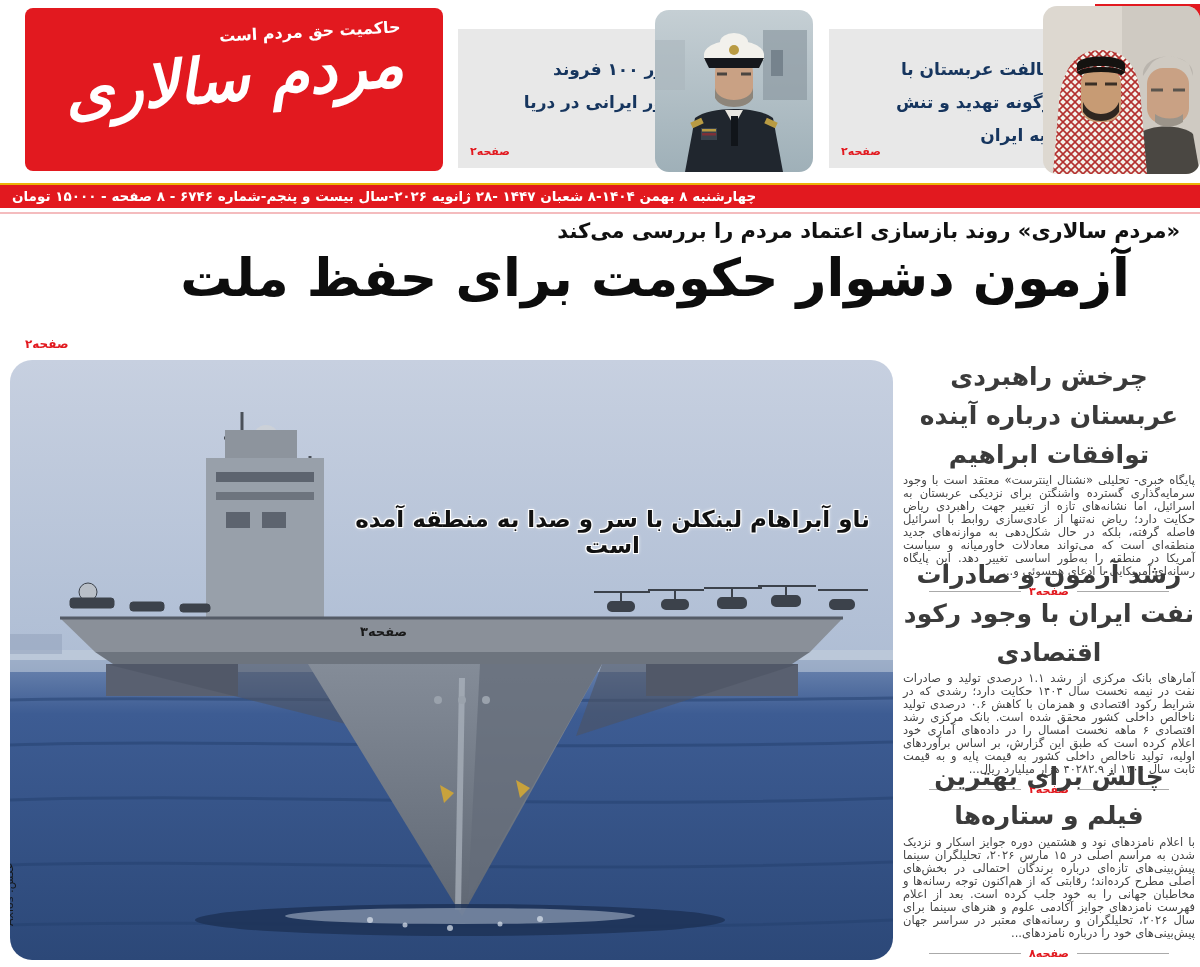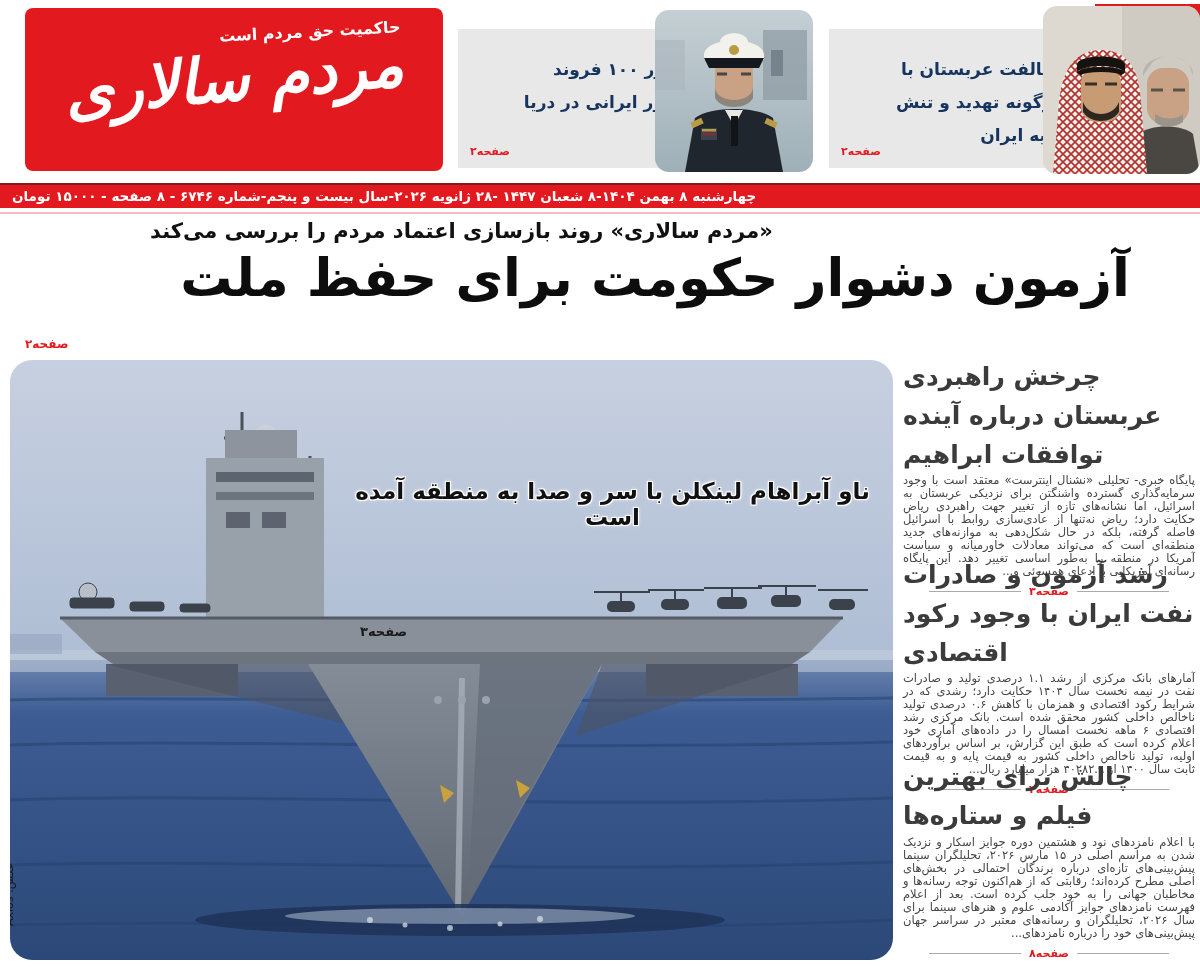--- a/index.html
+++ b/index.html
@@ -25,52 +25,52 @@
     font-size:11px; font-weight:bold; direction:rtl; }
   .head-photo { position:absolute; border-radius:14px; overflow:hidden; z-index:2; }
   .photo-officer { left:655px; top:10px; width:158px; height:162px; }
   .photo-leaders { left:1043px; top:6px; width:157px; height:168px; }
   .corner-banner { position:absolute; left:1095px; top:4px; width:105px; height:52px;
     background:#e2191f; z-index:1; color:#fff; font-weight:bold; font-size:30px;
     direction:rtl; text-align:center; letter-spacing:6px; overflow:hidden; line-height:58px; }
 
   
   .datebar { position:absolute; left:0; top:183px; width:1200px; height:25px;
-    background:#e2191f; border-top:2px solid #7f1d1d; }
+    background:#e2191f; border-top:2px solid #eab308; }
   .datebar span { position:absolute; left:12px; top:3px; color:#fff; font-size:13.5px;
     font-weight:bold; direction:rtl; white-space:nowrap; }
   .datebar-underline { position:absolute; left:0; top:212px; width:1200px; height:2px; background:#f4bcbe; }
 
   
-  .kicker { position:absolute; left:150px; top:219px; width:1030px; text-align:left;
+  .kicker { position:absolute; left:150px; top:219px; width:1030px; text-align:right;
     direction:rtl; font-size:21px; font-weight:bold; color:#111; }
   .headline { position:absolute; left:130px; top:248px; width:1050px; text-align:center;
     direction:rtl; font-size:52px; font-weight:bold; color:#0d0d0d; letter-spacing:-1px; }
   .lead-pageref { position:absolute; left:25px; top:337px; color:#e2191f; font-size:12px;
     font-weight:bold; direction:rtl; }
 
   
   .main-photo { position:absolute; left:10px; top:360px; width:883px; height:600px;
     border-radius:22px; overflow:hidden; }
   .main-photo svg { position:absolute; left:0; top:0; }
   .cap { position:absolute; left:330px; width:545px; text-align:center; direction:rtl;
-    text-shadow:-1px -1px 0 #fff, 1px -1px 0 #fff, -1px 1px 0 #fff, 1px 1px 0 #fff, 0 0 4px #fff; }
+    text-shadow:-1px -1px 0 #fff, 1px -1px 0 #fff, -1px 1px 0 #fff, 1px 1px 0 #fff, 0 0 4px #fff;margin-top:28px; }
   .cap-top { top:118px; font-size:23px; font-weight:bold; color:#111; }
   .cap-main { top:158px; font-size:40px; font-weight:bold; color:#0a0a0a; }
   .cap-red { top:223px; font-size:37px; font-weight:bold; color:#d0242b; }
   .photo-pageref { position:absolute; left:350px; top:264px; font-size:13px; font-weight:bold;
     color:#1a1a1a; direction:rtl; }
   .photo-credit { position:absolute; left:6px; bottom:34px; font-size:11px; color:#15181c;
     direction:rtl; transform-origin:left bottom; transform:rotate(-90deg); white-space:nowrap; }
 
   
   .right-col { position:absolute; left:903px; top:358px; width:292px; height:600px; }
   .article { position:absolute; left:0; width:292px; }
   .art-1 { top:0; } .art-2 { top:198px; } .art-3 { top:400px; }
-  .art-title { direction:rtl; text-align:left; font-size:25px; font-weight:bold;
+  .art-title { direction:rtl; text-align:center; font-size:25px; font-weight:bold;
     color:#3b3b3b; line-height:1.55; }
   .art-body { direction:rtl; text-align:justify; font-size:11.5px; line-height:13px;
     color:#454545; margin-top:0; }
   .divider { display:flex; align-items:center; justify-content:center; gap:8px; margin-top:7px; }
   .dline { flex:0 0 92px; height:1px; background:#aaa; }
   .dtext { color:#e2191f; font-size:11px; font-weight:bold; direction:rtl; }
 </style>
 </head>
 <body>
 

